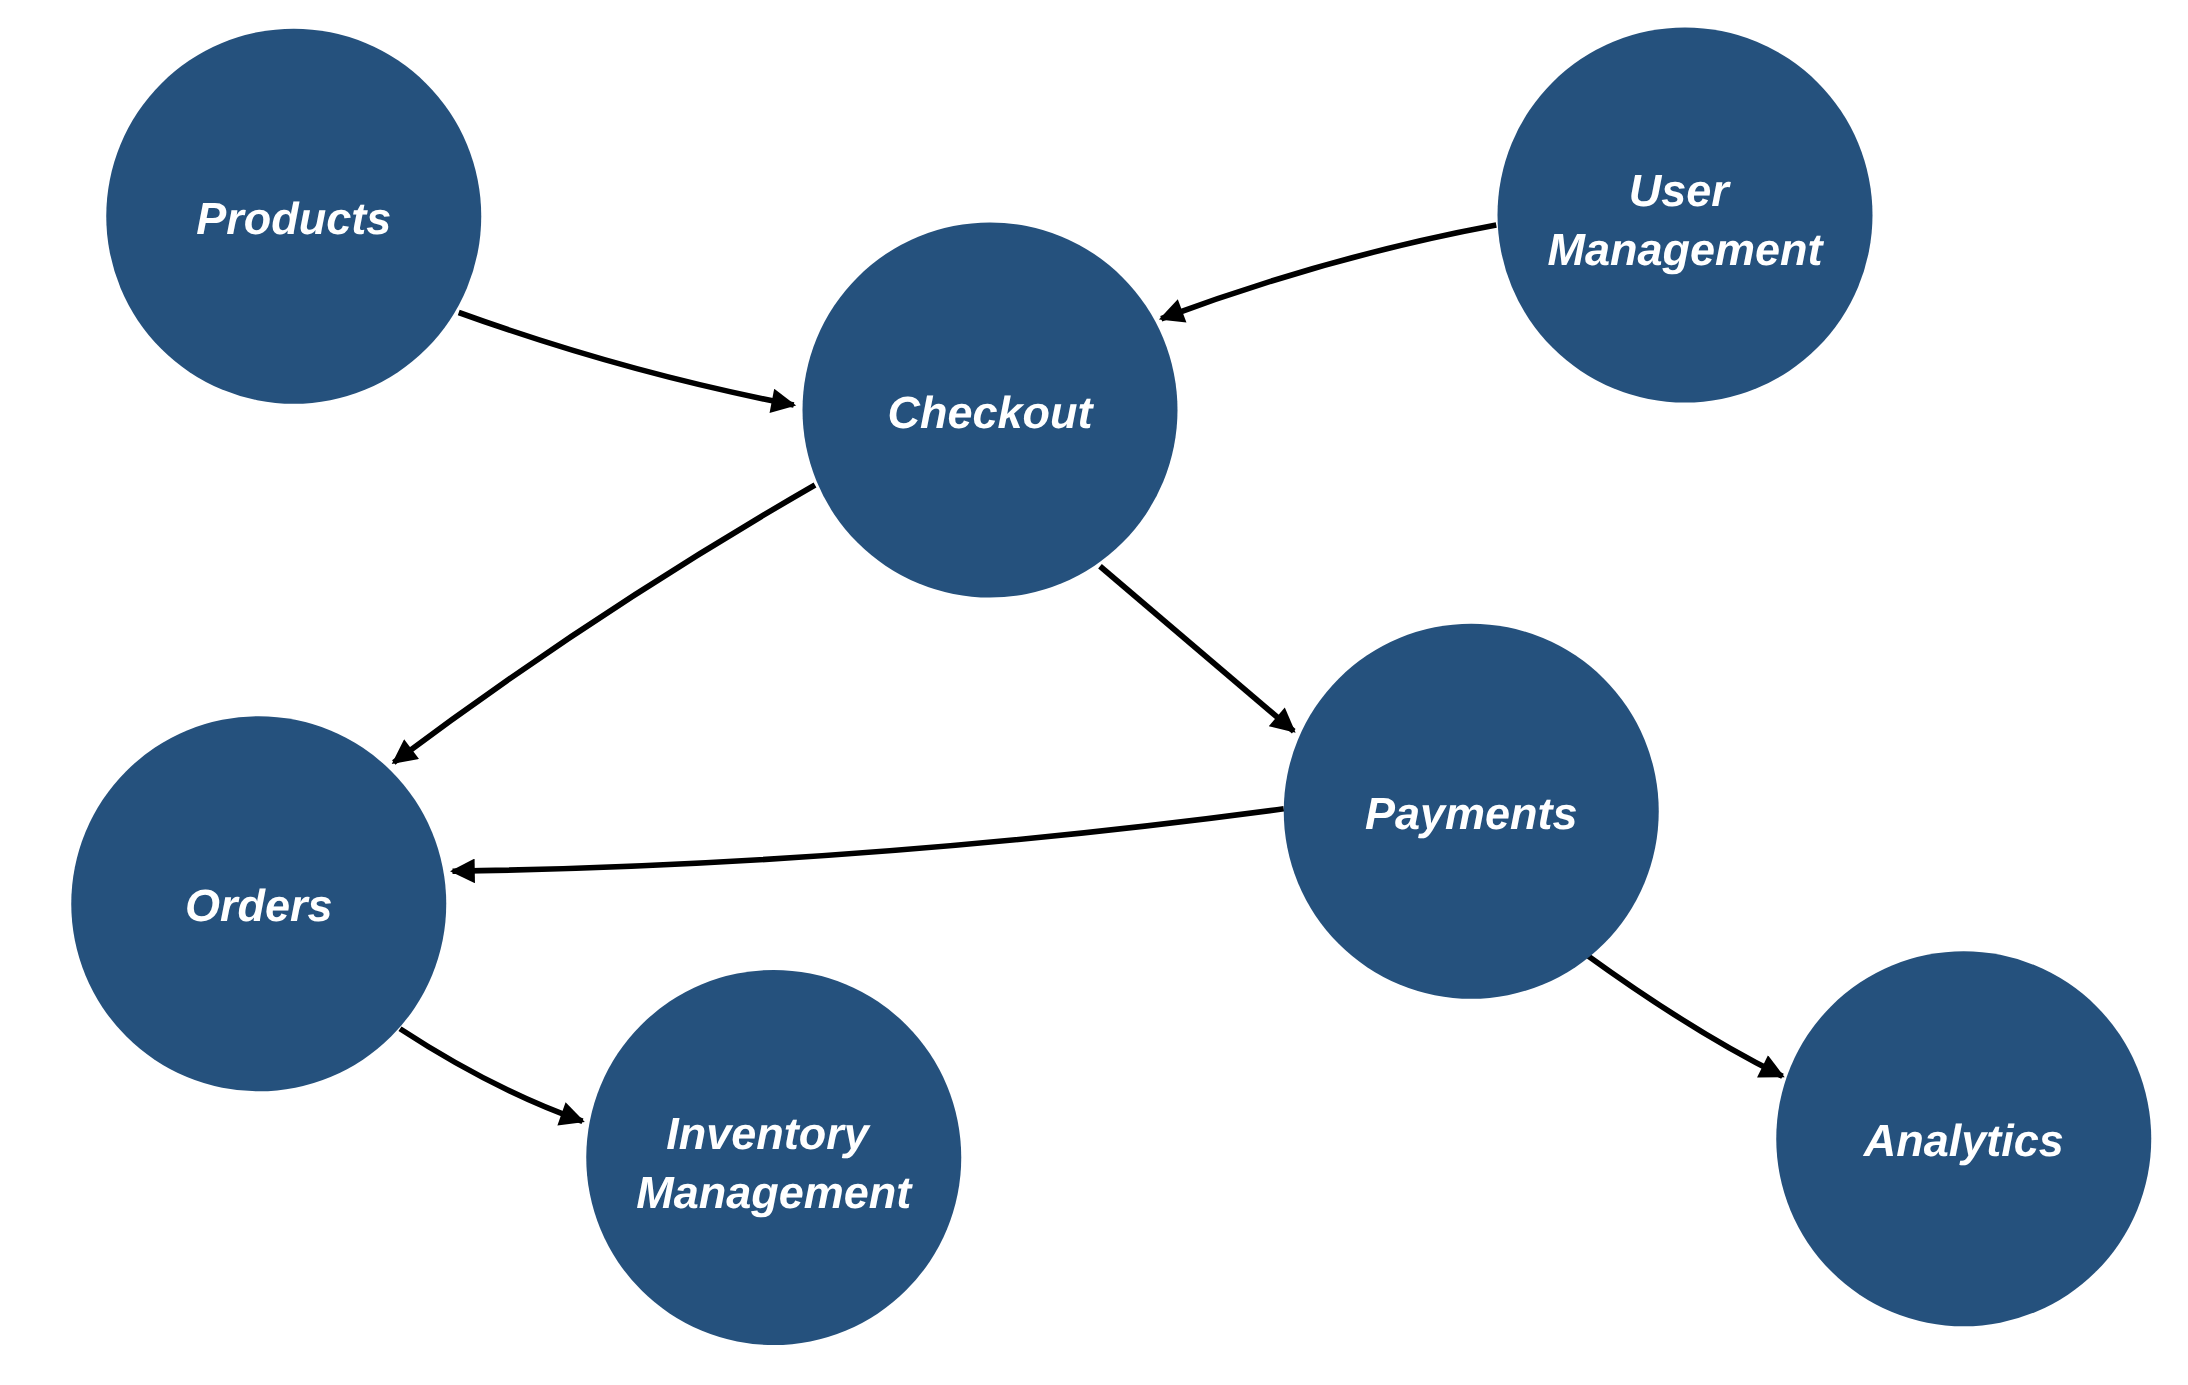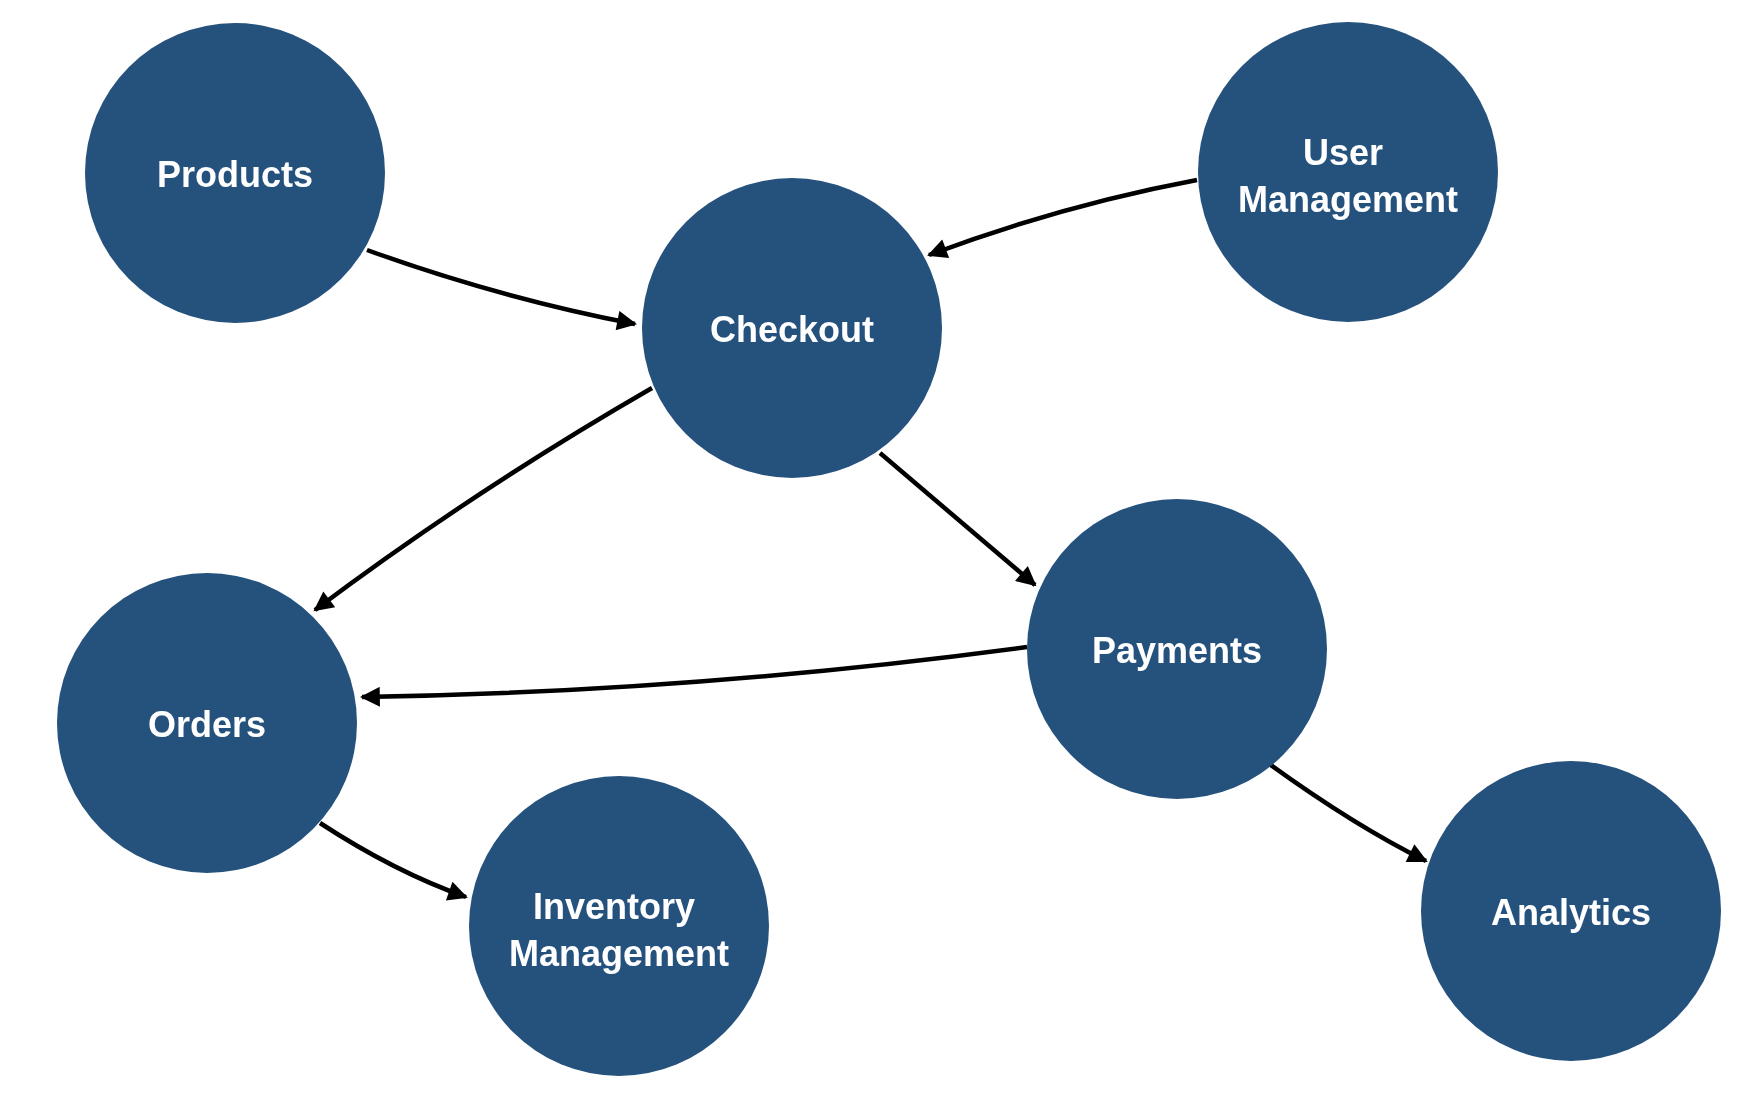--- a/index.html
+++ b/index.html
@@ -7,20 +7,21 @@
     padding: 0;
     background: #ffffff;
     width: 1750px;
     height: 1108px;
     overflow: hidden;
   }
   .diagram-wrap {
     width: 1750px;
     height: 1096px;
     position: relative;
+    font-style: italic;
   }
   svg {
     display: block;
   }
   .edge {
     fill: none;
     stroke-width: 4.5;
     stroke-linecap: butt;
   }
   .node circle {

